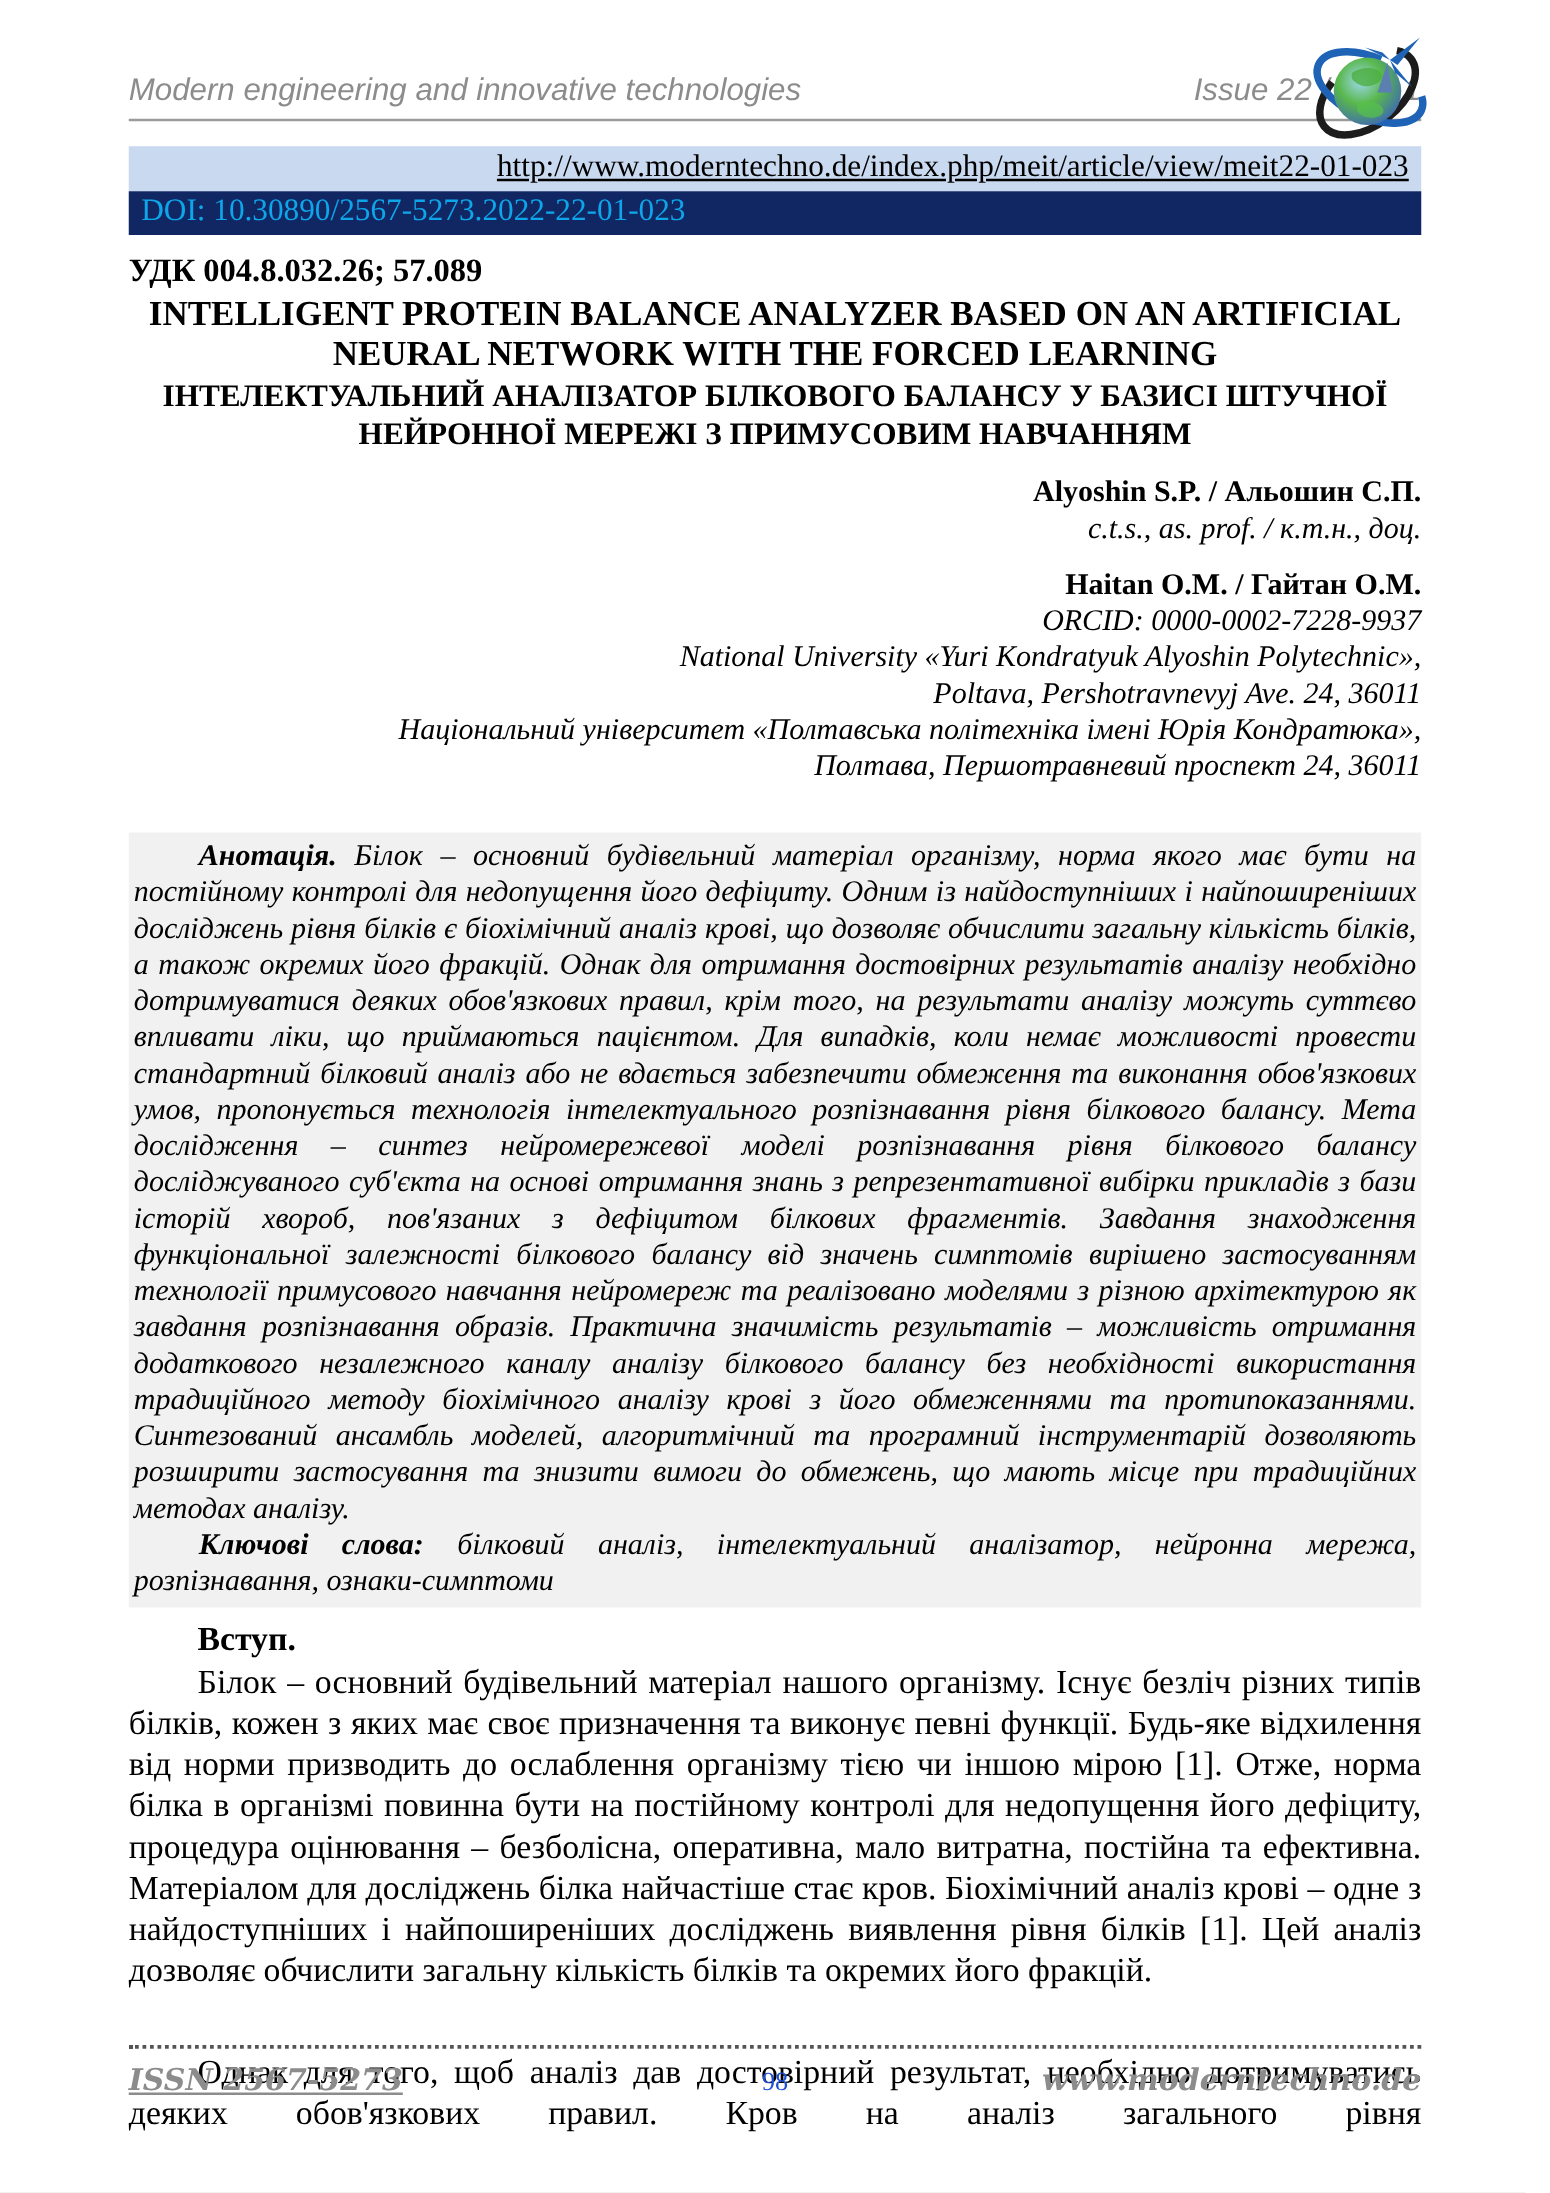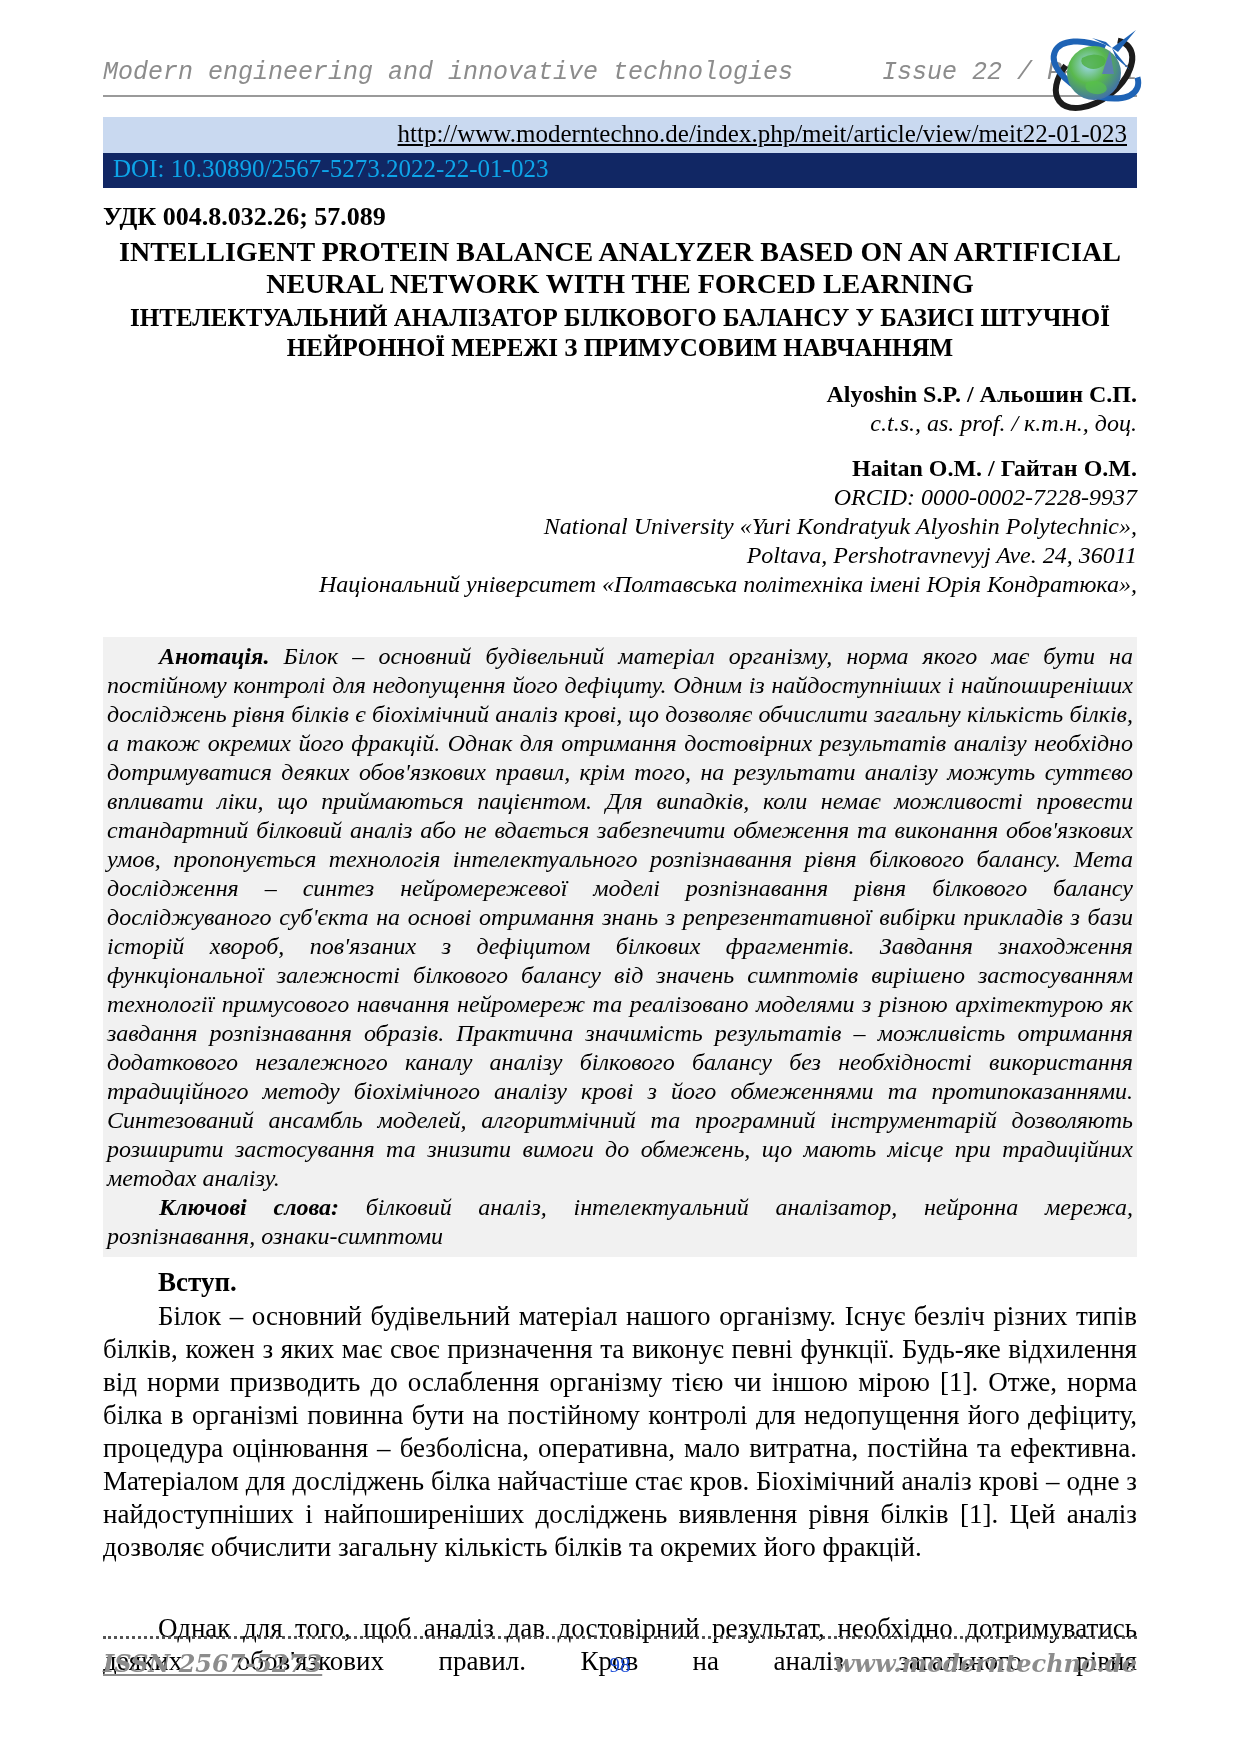--- a/index.html
+++ b/index.html
@@ -7,21 +7,21 @@
     position:relative; width:1240px; height:1754px; margin:0 auto;
     background:#ffffff; overflow:hidden;
     font-family:"Liberation Serif", serif; color:#000;
   }
   .content { margin:0 103px; width:1034px; }
 
   
   .running-head {
     padding-top:58px;
     display:flex; justify-content:space-between; align-items:flex-end;
-    font-family:Liberation Mono, monospace; font-style:italic;
+    font-family:Liberation Sans, sans-serif; font-style:italic;
     font-size:25px; color:#8c8c8c;
     border-bottom:2px solid #9a9a9a; padding-bottom:8px;
   }
   .logo { position:absolute; top:18px; right:96px; width:100px; height:100px; }
 
   
   .banner-url {
     margin-top:20px; background:#c9d9f0;
     text-align:right; padding:3px 10px 5px 10px; font-size:25px;
   }
@@ -115,20 +115,21 @@
     <h2 class="title-uk">ІНТЕЛЕКТУАЛЬНИЙ АНАЛІЗАТОР БІЛКОВОГО БАЛАНСУ У БАЗИСІ ШТУЧНОЇ НЕЙРОННОЇ МЕРЕЖІ З ПРИМУСОВИМ НАВЧАННЯМ</h2>
 
     <div class="authors">
       <div class="b">Alyoshin S.P. / Альошин С.П.</div>
       <div class="i">c.t.s., as. prof. / к.т.н., доц.</div>
       <div class="b">Haitan O.M. / Гайтан О.М.</div>
       <div class="i">ORCID: 0000-0002-7228-9937</div>
       <div class="i">National University «Yuri Kondratyuk Alyoshin Polytechnic»,</div>
       <div class="i">Poltava, Pershotravnevyj Ave. 24, 36011</div>
       <div class="i">Національний університет «Полтавська політехніка імені Юрія Кондратюка»,</div>
+      <div class="i">Полтава, Першотравневий проспект 24, 36011</div>
     </div>
 
     <div class="abstract-block">
       <p><span class="lbl">Анотація.</span> <span>Білок – основний будівельний матеріал організму, норма якого має бути на постійному контролі для недопущення його дефіциту. Одним із найдоступніших і найпоширеніших досліджень рівня білків є біохімічний аналіз крові, що дозволяє обчислити загальну кількість білків, а також окремих його фракцій. Однак для отримання достовірних результатів аналізу необхідно дотримуватися деяких обов'язкових правил, крім того, на результати аналізу можуть суттєво впливати ліки, що приймаються пацієнтом. Для випадків, коли немає можливості провести стандартний білковий аналіз або не вдається забезпечити обмеження та виконання обов'язкових умов, пропонується технологія інтелектуального розпізнавання рівня білкового балансу. Мета дослідження – синтез нейромережевої моделі розпізнавання рівня білкового балансу досліджуваного суб'єкта на основі отримання знань з репрезентативної вибірки прикладів з бази історій хвороб, пов'язаних з дефіцитом білкових фрагментів. Завдання знаходження функціональної залежності білкового балансу від значень симптомів вирішено застосуванням технології примусового навчання нейромереж та реалізовано моделями з різною архітектурою як завдання розпізнавання образів. Практична значимість результатів – можливість отримання додаткового незалежного каналу аналізу білкового балансу без необхідності використання традиційного методу біохімічного аналізу крові з його обмеженнями та протипоказаннями. Синтезований ансамбль моделей, алгоритмічний та програмний інструментарій дозволяють розширити застосування та знизити вимоги до обмежень, що мають місце при традиційних методах аналізу.</span></p>
       <p><span class="lbl">Ключові слова:</span> <span>білковий аналіз, інтелектуальний аналізатор, нейронна мережа, розпізнавання, ознаки-симптоми</span></p>
     </div>
 
     <h3 class="intro-heading">Вступ.</h3>
     <p class="body-para">Білок – основний будівельний матеріал нашого організму. Існує безліч різних типів білків, кожен з яких має своє призначення та виконує певні функції. Будь-яке відхилення від норми призводить до ослаблення організму тією чи іншою мірою [1]. Отже, норма білка в організмі повинна бути на постійному контролі для недопущення його дефіциту, процедура оцінювання – безболісна, оперативна, мало витратна, постійна та ефективна. Матеріалом для досліджень білка найчастіше стає кров. Біохімічний аналіз крові – одне з найдоступніших і найпоширеніших досліджень виявлення рівня білків [1]. Цей аналіз дозволяє обчислити загальну кількість білків та окремих його фракцій.</p>
     <p class="body-para cut">Однак для того, щоб аналіз дав достовірний результат, необхідно дотримуватись деяких обов'язкових правил. Кров на аналіз загального рівня</p>

